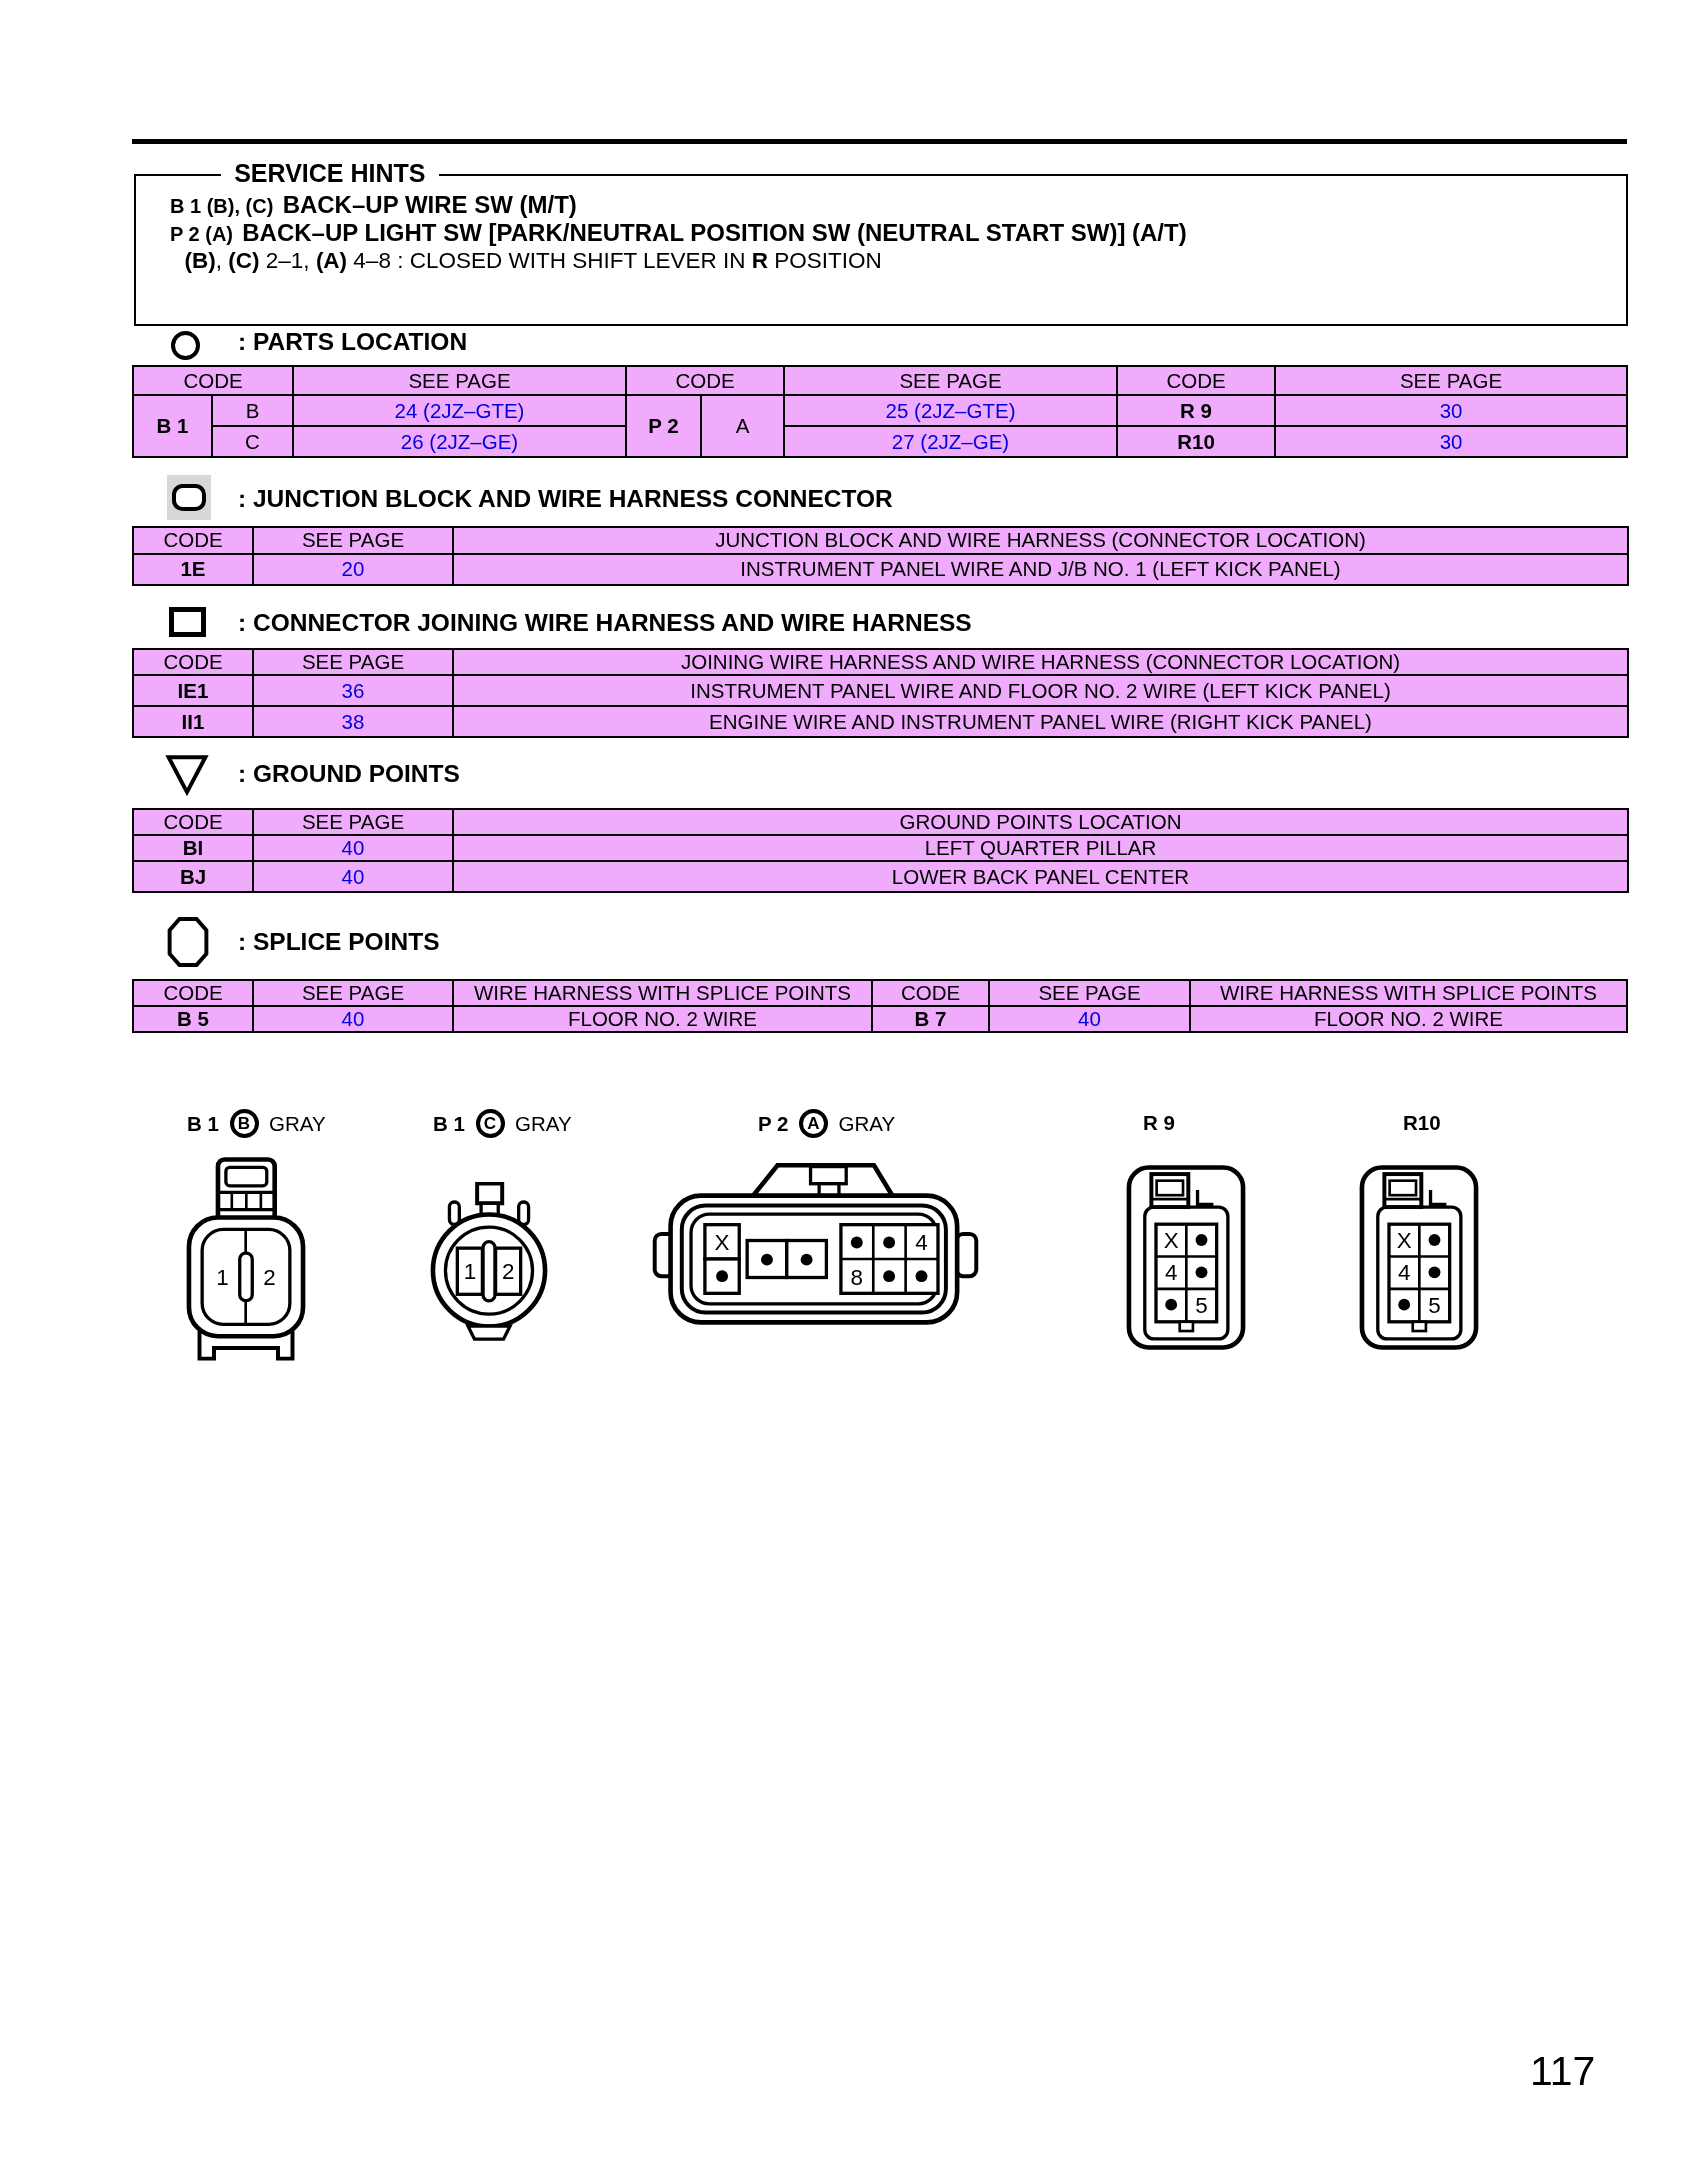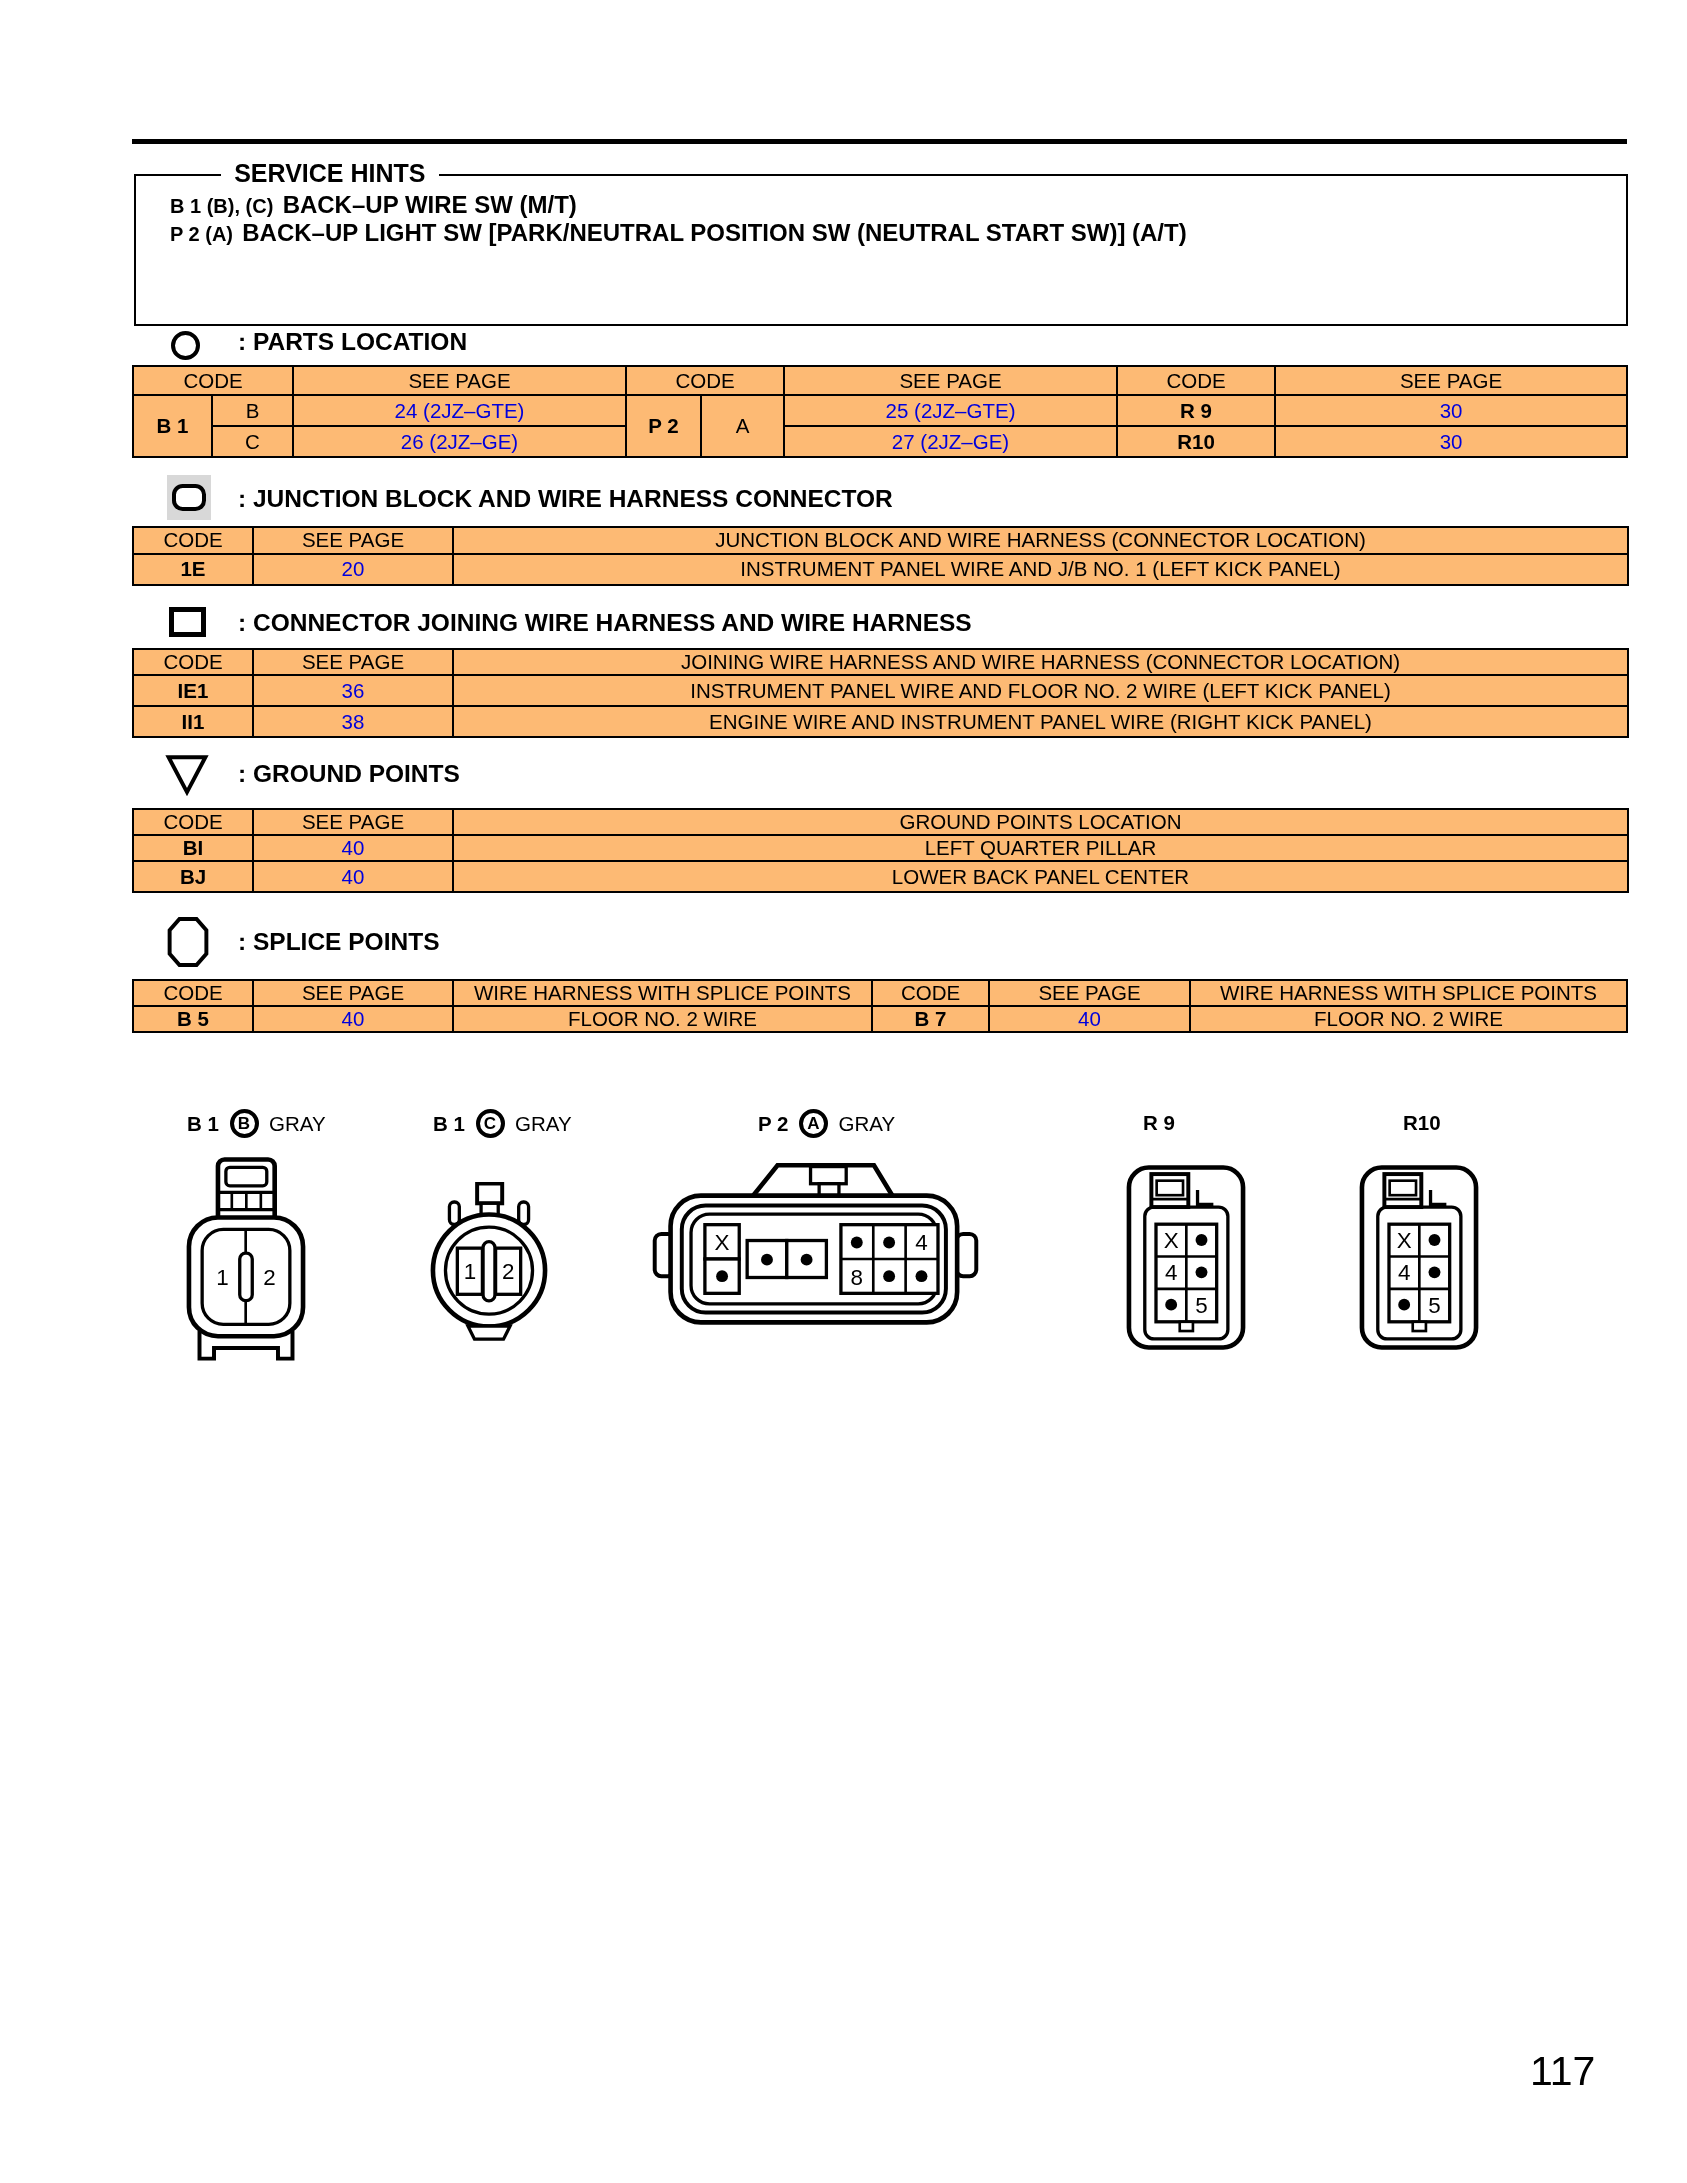--- a/index.html
+++ b/index.html
@@ -29,21 +29,21 @@
   .icon-junction { position:absolute; width:44px; height:45px; background:#d8d8d8;
                    display:flex; align-items:center; justify-content:center; }
   .icon-junction .inner { width:34px; height:26.5px; border:4.6px solid #000; border-radius:10.6px;
                           background:#fff; box-sizing:border-box; }
   .icon-square { position:absolute; width:37px; height:30px; border:5.3px solid #000;
                  box-sizing:border-box; background:#fff; }
   .icon-svg { position:absolute; }
 
   
   table.tbl { position:absolute; border-collapse:collapse; table-layout:fixed;
-              font-size:20.5px; background:#fdba74; }
+              font-size:20.5px; background:#f0abfc; }
   table.tbl td { border:2px solid #000; padding:0; text-align:center; vertical-align:middle;
                  overflow:hidden; white-space:nowrap; }
   td.lft  { text-align:left; padding-left:9.3px; }
   td.code { font-weight:bold; }
   td.blue { text-align:left; padding-left:9.3px; }
   .lnk { color:#0000dd; text-decoration:none; }
 
   
   .conn-label { position:absolute; display:flex; align-items:center; gap:10.6px;
                 font-size:20.5px; font-weight:bold; white-space:nowrap; }
@@ -65,20 +65,21 @@
 
   <div class="sh-box">
     <span class="sh-title">SERVICE HINTS</span>
     <div class="sh-lines">
       <div class="sh-line">
         <span class="sh-pfx">B 1 (B), (C)</span><span class="sh-main">BACK–UP WIRE SW (M/T)</span>
       </div>
       <div class="sh-line">
         <span class="sh-pfx">P 2 (A)</span><span class="sh-main">BACK–UP LIGHT SW [PARK/NEUTRAL POSITION SW (NEUTRAL START SW)] (A/T)</span>
       </div>
+      <div class="sh-line sh-l3"><span class="b">(B)</span><span>, </span><span class="b">(C)</span><span> 2–1, </span><span class="b">(A)</span><span> 4–8 : CLOSED WITH SHIFT LEVER IN </span><span class="b">R</span><span> POSITION</span></div>
     </div>
   </div>
 
   <span class="icon-circle" style="left:171px; top:331px;"></span>
   <div class="sec-title" style="left:238px; top:328px;">: PARTS LOCATION</div>
 
   <table class="tbl" style="left:132px; top:365px; width:1495px;">
     <colgroup>
       <col style="width:79px">
         <col style="width:81px">

